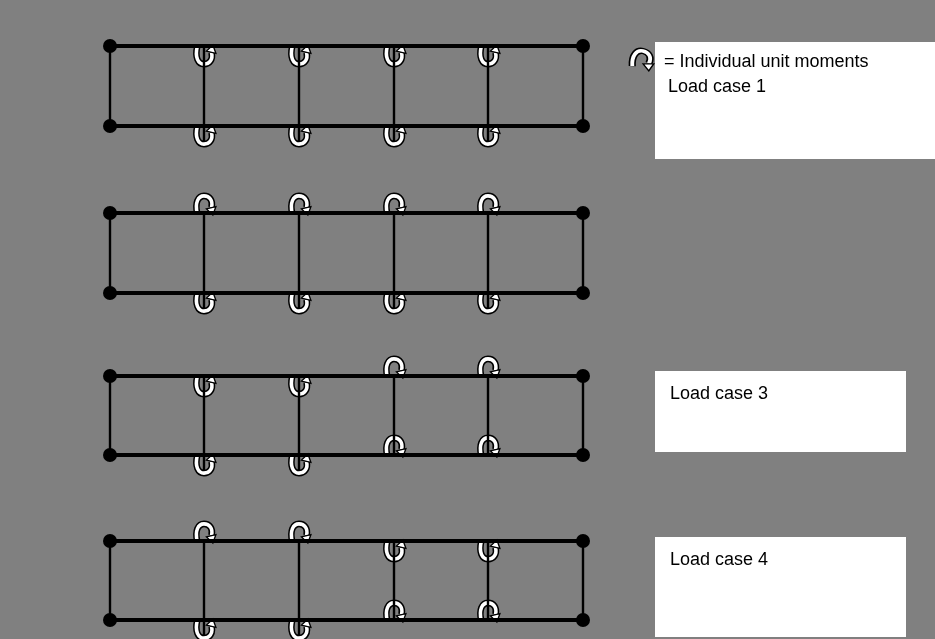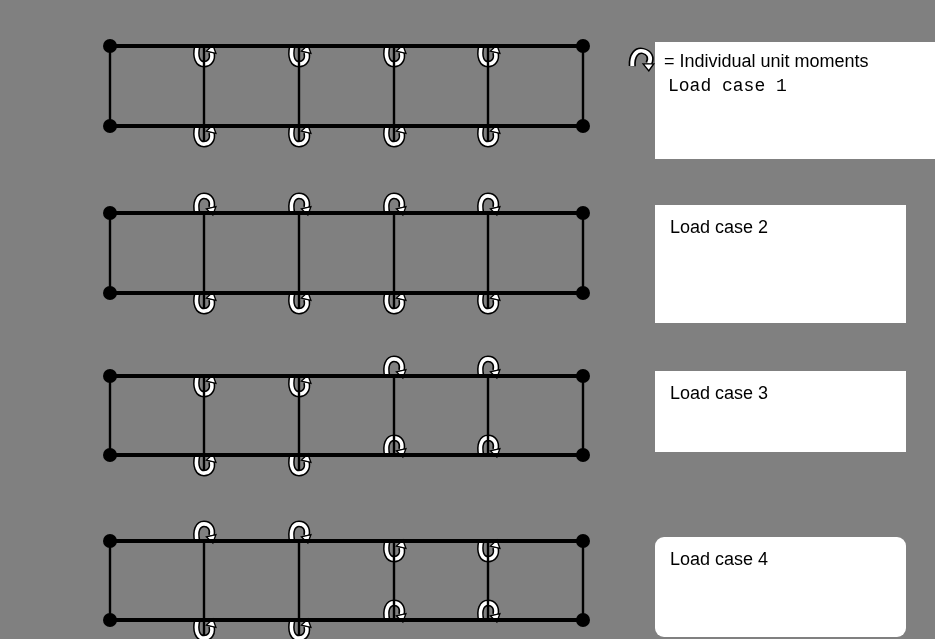--- a/index.html
+++ b/index.html
@@ -4,21 +4,21 @@
 <style>
   html,body{margin:0;padding:0;}
   .canvas{
     position:relative;width:935px;height:639px;overflow:hidden;
     font-family:"Liberation Sans",sans-serif;
   }
   .frames{position:absolute;left:0;top:0;}
   .box{position:absolute;font-size:18px;line-height:20px;}
   .box1{left:655px;top:42px;width:312px;height:117px;}
   .box1 .l1{position:absolute;left:9px;top:9px;white-space:nowrap;}
-  .box1 .l2{position:absolute;left:13px;top:34px;white-space:nowrap;font-family:Liberation Mono, monospace;}
+  .box1 .l2{position:absolute;left:13px;top:34px;white-space:nowrap;}
   .box2{left:655px;top:205px;width:251px;height:118px;}
   .box3{left:655px;top:371px;width:251px;height:81px;}
   .box4{left:655px;top:537px;width:251px;height:100px;}
   .box .lbl{position:absolute;left:15px;top:12px;white-space:nowrap;}
   .legend-icon{position:absolute;left:625px;top:43px;z-index:2;}
 </style>
 </head>
 <body>
 
 <div class="canvas" style="background: rgb(128, 128, 128);">
@@ -260,25 +260,22 @@
         <path d="M6.5 1.5 C3.5 14 7.5 21.5 14 21.5 C20 21.5 24.5 16.5 22.5 8.5" fill="none" stroke="#ffffff" stroke-width="4"></path>
         <polygon points="24,0 16.8,6.8 27.4,9.4" fill="#ffffff" stroke="#000000" stroke-width="1.5" stroke-linejoin="miter"></polygon>
       </g>
     </svg>
 
   <div class="box box1" style="background: rgb(255, 255, 255); color: rgb(0, 0, 0);">
     <div class="l1">= Individual unit moments</div>
     <div class="l2">Load case 1</div>
   </div>
 
-  <div class="box box2" style="background: rgb(255, 255, 255); color: rgb(0, 0, 0);">
-    <div class="lbl">Load case 2</div>
-  </div>
 
   <div class="box box3" style="background: rgb(255, 255, 255); color: rgb(0, 0, 0);">
     <div class="lbl">Load case 3</div>
   </div>
 
-  <div class="box box4" style="background: rgb(255, 255, 255); color: rgb(0, 0, 0); border-radius: 9px;">
+  <div class="box box4" style="background: rgb(255, 255, 255); color: rgb(0, 0, 0);">
     <div class="lbl">Load case 4</div>
   </div>
 
 </div>
 
 </body></html>

